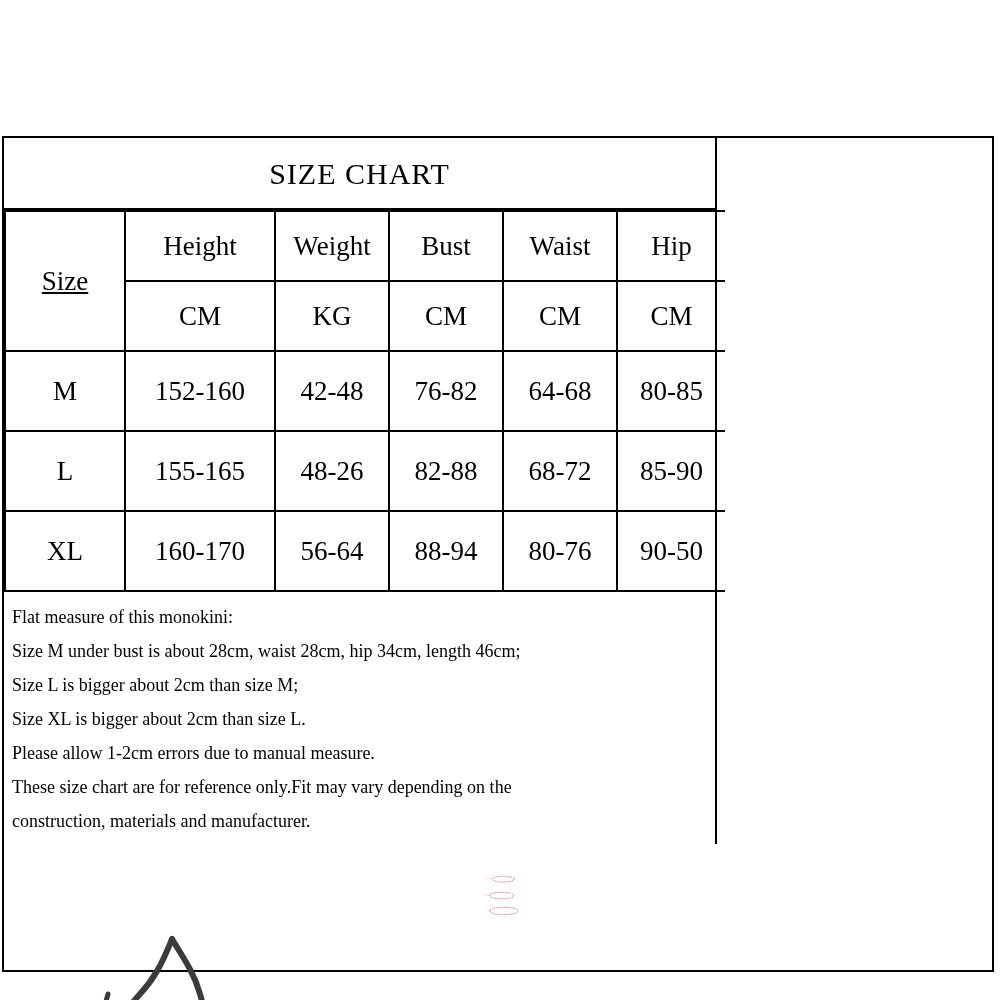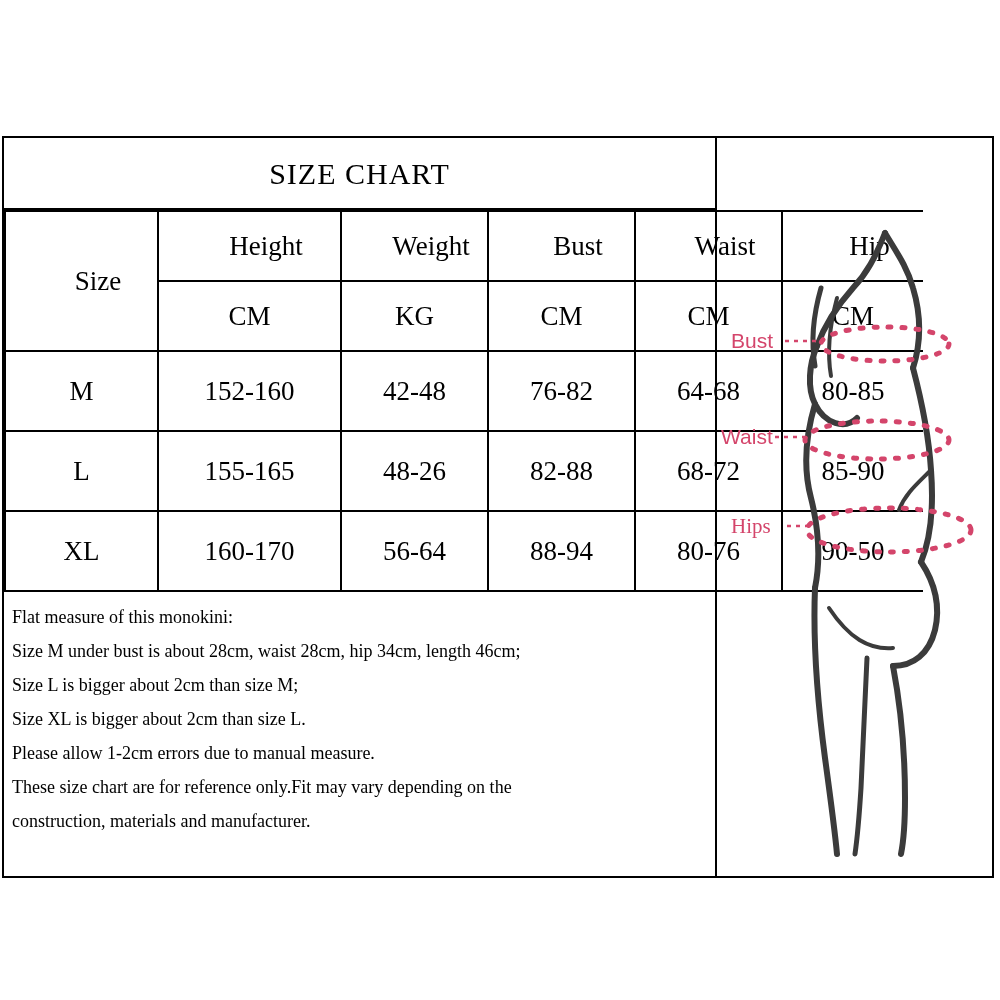--- a/index.html
+++ b/index.html
@@ -21,24 +21,25 @@
     height: 1000px;
     background: #ffffff;
   }
 
   
   .frame {
     position: absolute;
     left: 2px;
     top: 136px;
     width: 992px;
-    height: 742px;
+    height: 836px;
     border: 2px solid #000000;
     box-sizing: border-box;
     display: flex;
+    flex-direction: column;
     background: #ffffff;
   }
 
   .left-col {
     width: 713px;
     box-sizing: border-box;
     display: flex;
     flex-direction: column;
     border-right: 2px solid #000000;
   }
@@ -68,25 +69,25 @@
     border: 2px solid #000000;
     text-align: center;
     font-size: 27px;
     padding: 0;
     height: 60px;
   }
   table.size-table td.no-right {
     border-right: none;
     margin-left: 48px;
   }
-  table.size-table tr.head-row td { height: 68px; padding-left: 33px; }
+  table.size-table tr.head-row td { height: 68px; }
   table.size-table tr.unit-row td { height: 68px; }
   table.size-table tr.data-row td { height: 78px; }
 
-  .col-size { width: 118px; }
+  .col-size { width: 118px; text-decoration: underline; }
   .col-h { width: 148px; }
   .col-w { width: 112px; }
   .col-b { width: 112px; }
   .col-wa { width: 112px; }
   .col-hip { width: 107px; }
 
   .notes {
     padding: 8px 6px 6px 8px;
     font-size: 18px;
     line-height: 34px;

